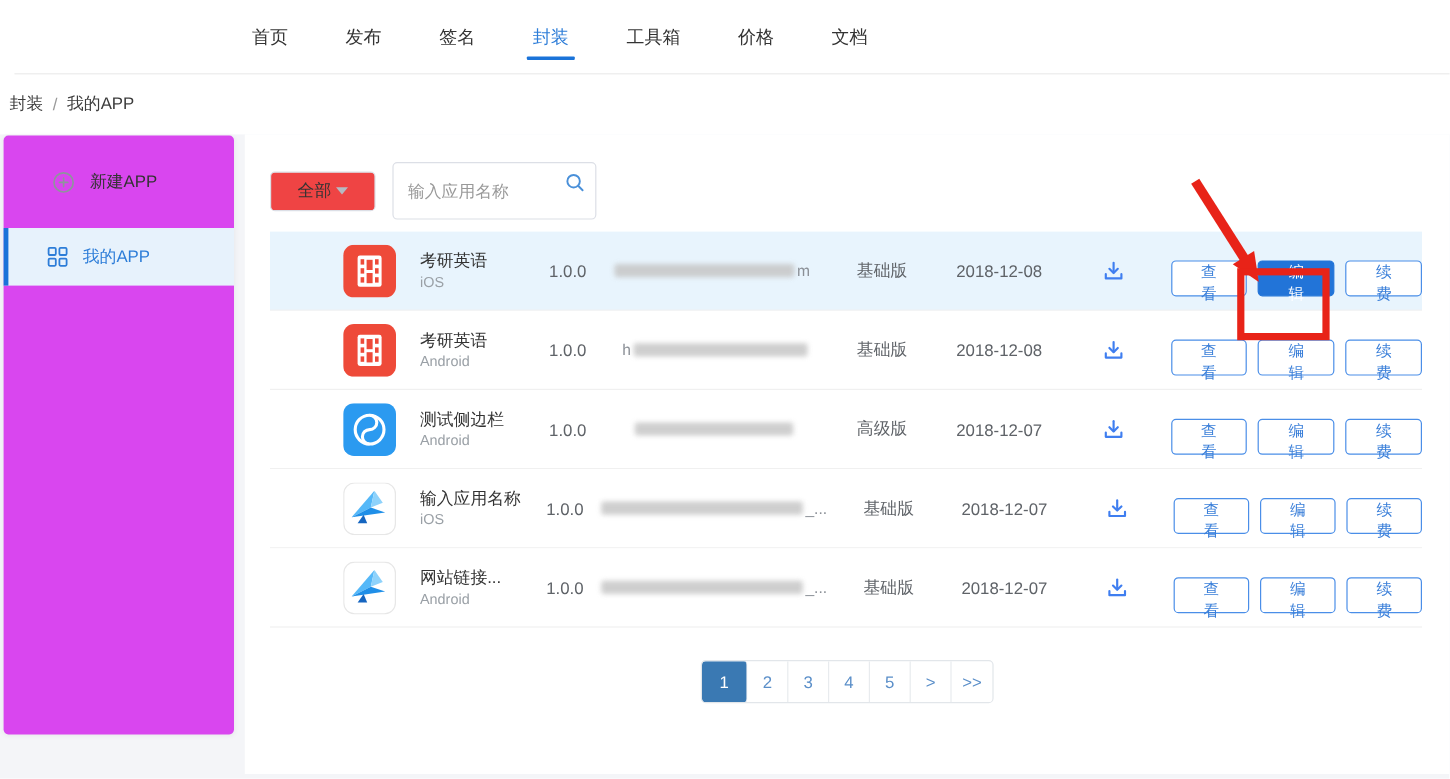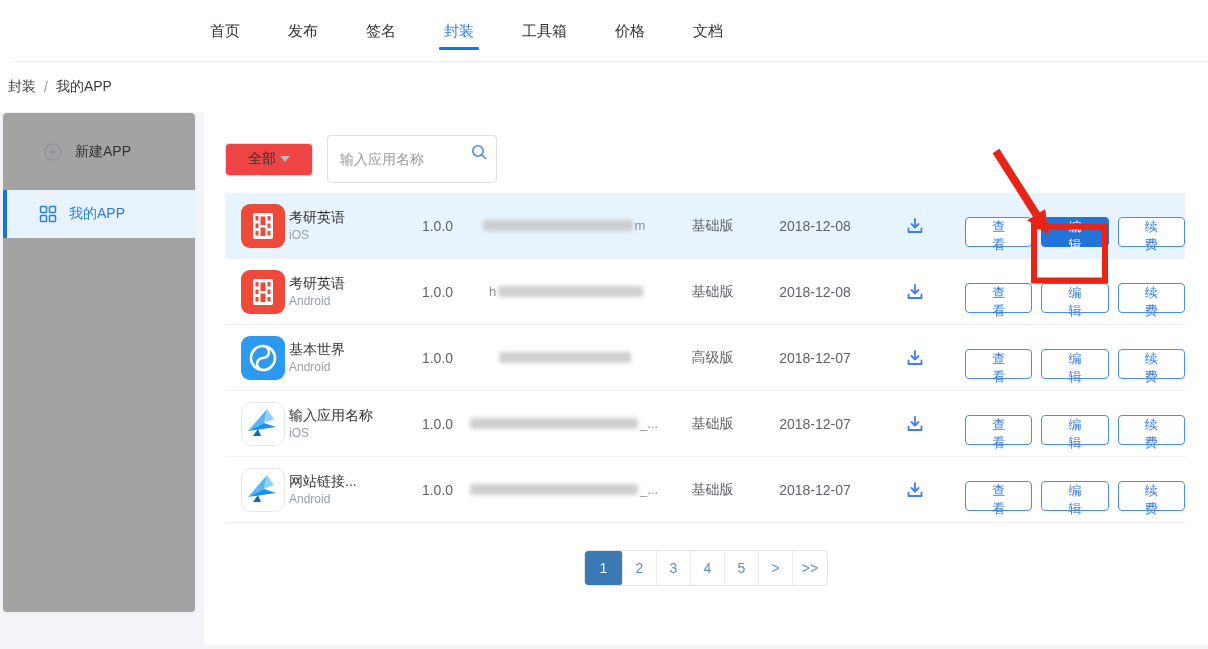--- a/index.html
+++ b/index.html
@@ -22,21 +22,21 @@
     background:#fff; display:flex; align-items:center; padding-left:8px;
     font-size:14px; color:#3c3c3c; }
   .breadcrumb .sep { color:#999; margin:0 8px; }
 
   
   .page-bg { position:absolute; top:112px; left:0; width:1208px; height:537px;
     background:#f4f5f8; }
 
   
   .sidebar { position:absolute; top:113px; left:3px; width:192px; height:499px;
-    background:#a3a3a3; border-radius:4px; box-shadow:0 1px 4px rgba(0,0,0,.05);
+    background:#d946ef; border-radius:4px; box-shadow:0 1px 4px rgba(0,0,0,.05);
     padding-top:15px; z-index:1; }
   .side-item { height:48px; display:flex; align-items:center; gap:12px;
     padding-left:36px; font-size:14px; color:#333; cursor:pointer;
     border-left:4px solid transparent; margin-bottom:14px; }
   .side-item .icon { display:flex; align-items:center; }
   .side-item.active { background:#e7f2fc; border-left-color:#1a73d9;
     color:#2d7dd8; padding-left:32px; }
 
   
   .main { position:absolute; top:112px; left:204px; width:1004px; height:533px;
@@ -62,21 +62,21 @@
   .thead { display:flex; align-items:center; height:47px; background:#f7f8fa;
     border-bottom:1px solid #e9ecf0; }
   .th { font-size:14px; font-weight:700; color:#333; text-align:center; }
   .tr { display:flex; align-items:center; height:66px;
     border-bottom:1px solid #f0f0f0; background:#fff; }
   .tr.highlighted { background:#e8f4fd; }
   .td { font-size:14px; color:#5f6368; display:flex; align-items:center;
     justify-content:center; }
   .c0 { width:180px; } .c1 { width:65px; } .c2 { width:190px; }
   .c3 { width:105px; } .c4 { width:100px; } .c5 { width:100px; } .c6 { width:220px; }
-  .name-cell { justify-content:flex-start; padding-left:16px; gap:4px; }
+  .name-cell { justify-content:flex-start; padding-left:16px; gap:20px;margin-left:45px; }
   .name-cell .icon { width:44px; height:44px; flex:0 0 44px; }
   .nm .t { font-size:14px; color:#333; line-height:19px; }
   .nm .s { font-size:12px; color:#9aa0a6; line-height:16px; }
   .blur { height:11px; background:#c6c6c6; border-radius:2px;
     filter:blur(2.2px); opacity:.85; }
   .lk-txt { font-size:13px; color:#8a8f96; margin:0 2px; }
   .dl { cursor:pointer; display:flex; }
   .actions { gap:9px; }
   .btn { height:30px; padding:0 24px; border:1px solid #4a8ee8; background:#fff;
     color:#3a7fd9; border-radius:4px; font-size:13px; cursor:pointer;
@@ -266,21 +266,21 @@
               </div>
             </div>
             <div class="tr">
               <div class="td c0 name-cell">
                 <span class="icon"><svg width="44" height="44" viewBox="0 0 44 44">
                     <rect width="44" height="44" rx="9" fill="#2b9af0"></rect>
                     <circle cx="22" cy="22" r="12" fill="none" stroke="#fff" stroke-width="2.6"></circle>
                     <path d="M22 10 a6 6 0 0 1 0 12 a6 6 0 0 0 0 12" fill="none" stroke="#fff" stroke-width="2.6"></path>
                   </svg></span>
                 <div class="nm">
-                  <div class="t">基本世界</div>
+                  <div class="t">测试侧边栏</div>
                   <div class="s">Android</div>
                 </div>
               </div>
               <div class="td c1">1.0.0</div>
               <div class="td c2">
                 <div class="blur" style="width: 132px;"></div>
               </div>
               <div class="td c3">高级版</div>
               <div class="td c4">2018-12-07</div>
               <div class="td c5">

